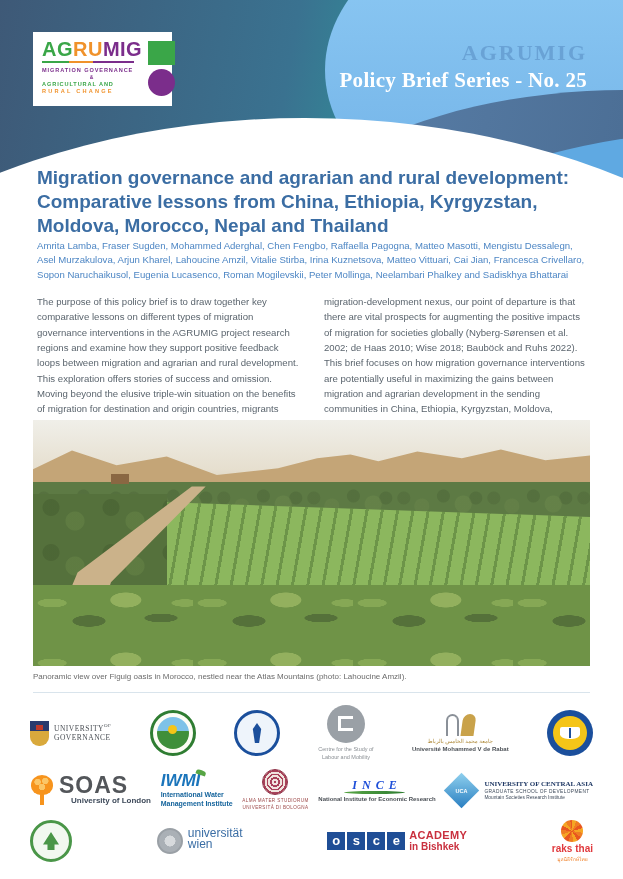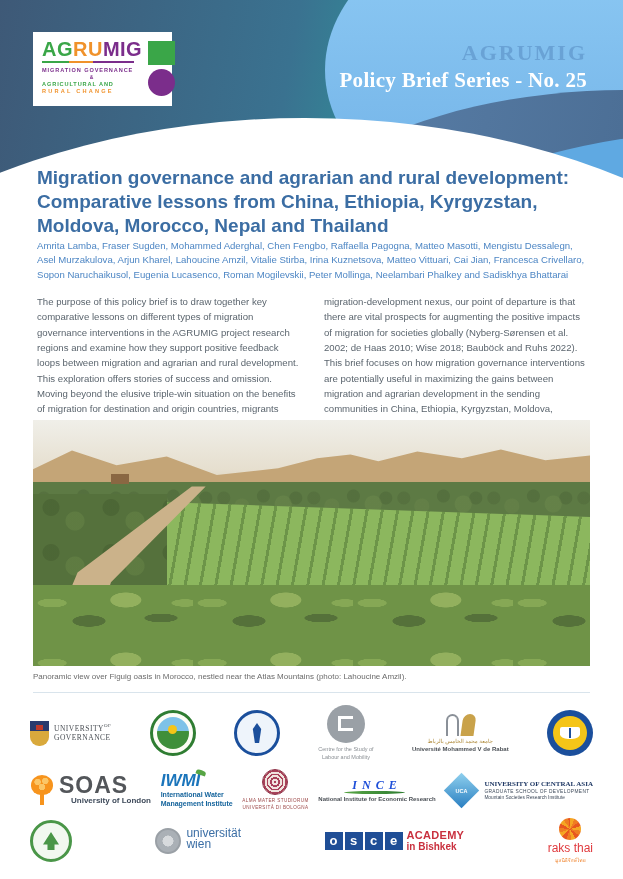--- a/index.html
+++ b/index.html
@@ -171,21 +171,21 @@
   .osce-squares { display:flex; gap:2px; }
   .osce-sq { width:18px; height:18px; background:#1f4e96; color:#ffffff; font-size:13px; font-weight:bold;
       display:flex; align-items:center; justify-content:center; padding-bottom:2px; }
   .osce-text { line-height:1; }
   .osce-text .a1 { font-size:11px; color:#c9303e; font-weight:bold; letter-spacing:0.3px; }
   .osce-text .a2 { font-size:10px; color:#c9303e; font-weight:bold; margin-top:1px; }
 
   .raks-col { display:flex; flex-direction:column; align-items:center; gap:1px; }
   .raks-mark { width:22px; height:22px; border-radius:50%;
       background:repeating-conic-gradient(#f5a623 0 25deg, #ef7d22 25deg 50deg, #e8571f 50deg 75deg); }
-  .raks-name { font-size:12px; font-weight:normal; color:#e03a3e; }
+  .raks-name { font-size:10px; font-weight:bold; color:#e03a3e; }
   .raks-thai { font-size:5px; color:#ef7d22; }
 
   .polis-item { display:flex; align-items:center; gap:8px; }
   .polis-dots { width:30px; height:26px; position:relative; }
   .polis-dots i { position:absolute; border-radius:50%; display:block; }
   .pd1 { left:10px; top:8px; width:9px; height:9px; background:#2f9ad0; }
   .pd2 { left:20px; top:2px; width:6px; height:6px; background:#5ab4e0; }
   .pd3 { left:12px; top:0; width:4px; height:4px; background:#7cc4e8; }
   .pd4 { left:2px; top:4px; width:4px; height:4px; background:#7cc4e8; }
   .pd5 { left:0; top:13px; width:5px; height:5px; background:#1b6fb5; }

